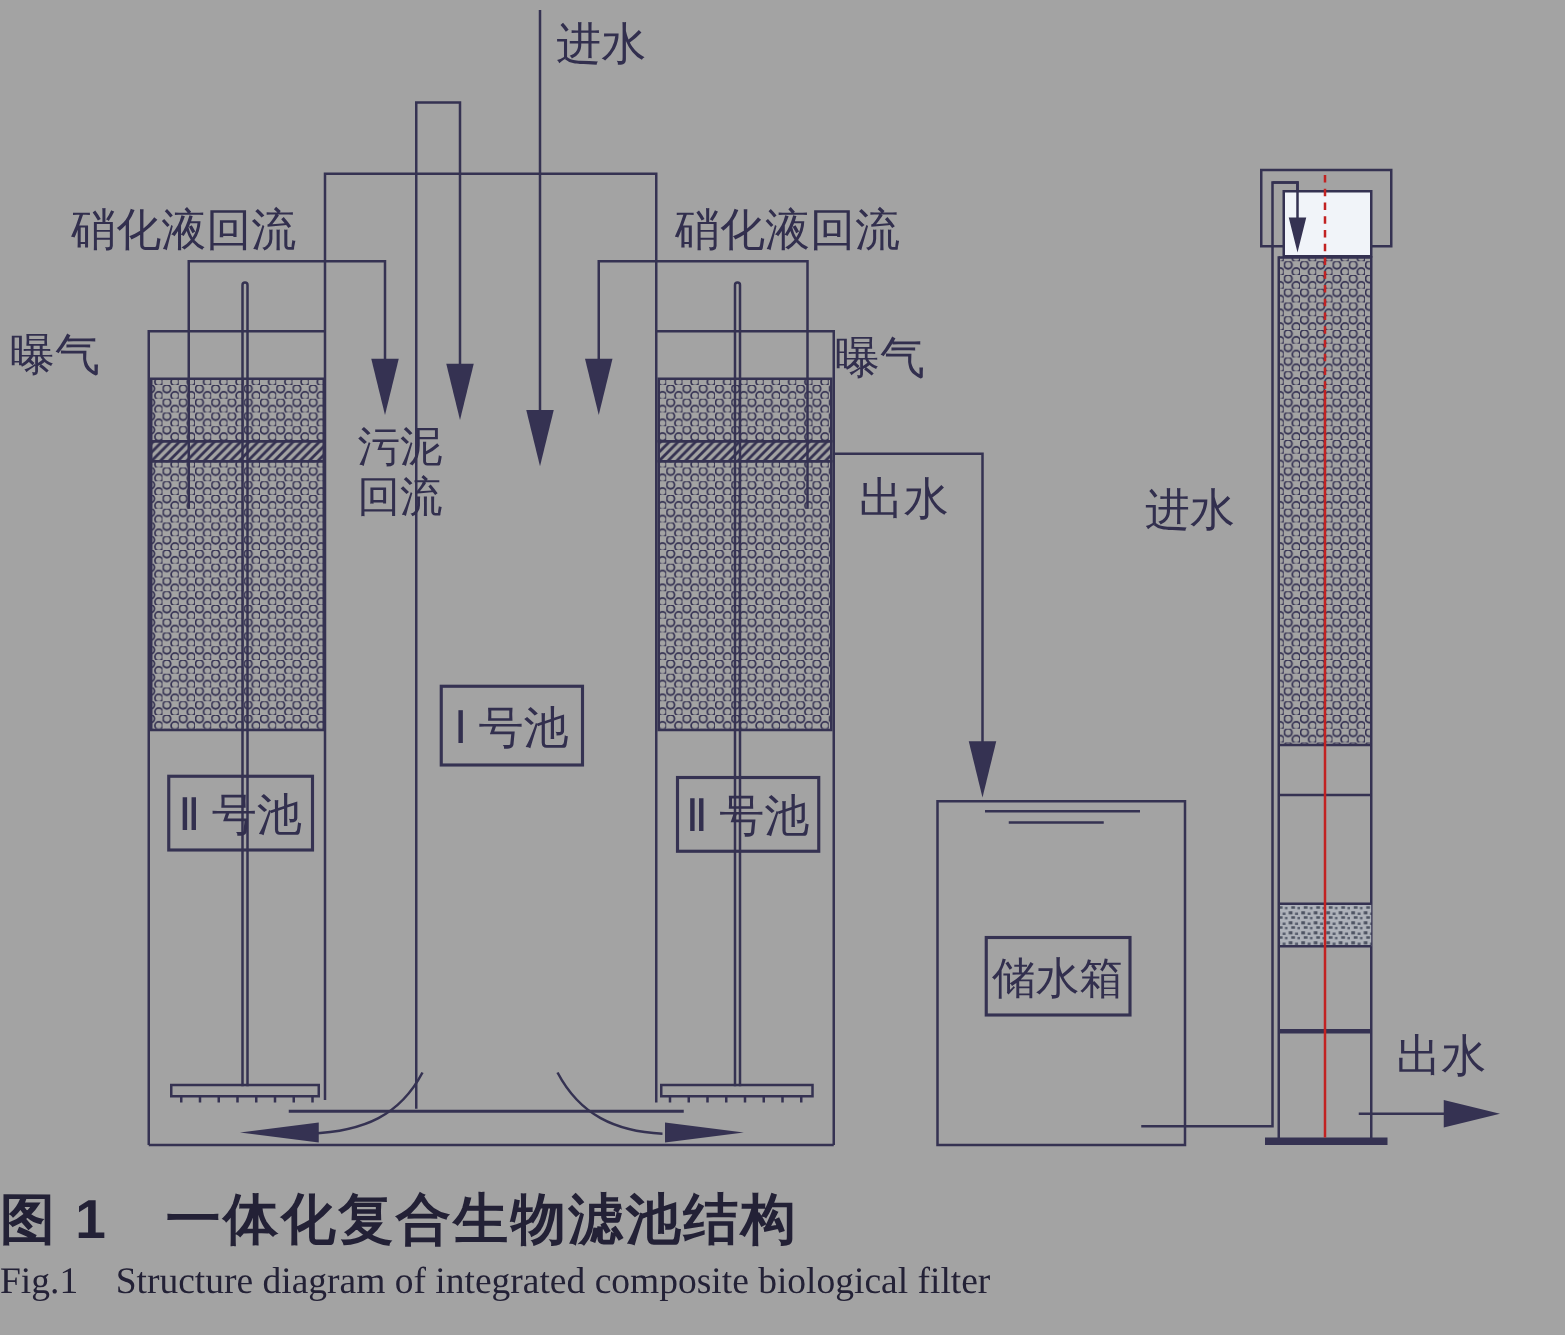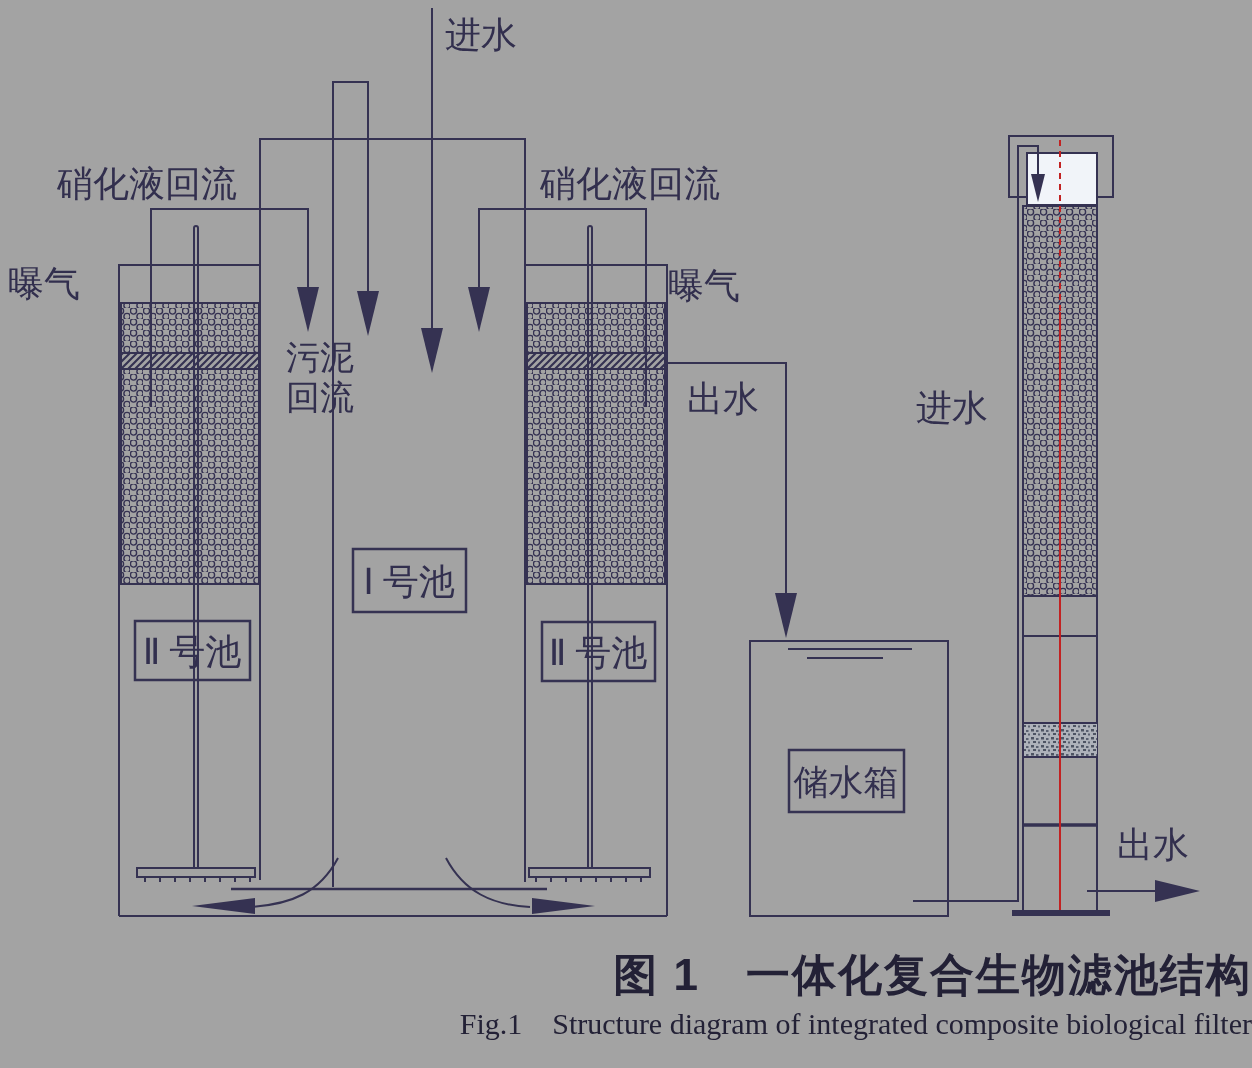--- a/index.html
+++ b/index.html
@@ -6,21 +6,21 @@
   body{background:#ffffff;}
   .page{
     position:relative;
     width:1252px;height:1068px;
     background:#a3a3a3;
     overflow:hidden;
     font-family:"Liberation Serif", serif;
   }
   svg{position:absolute;left:0;top:0;display:block;}
   .cap{
-    position:absolute;left:0;width:1252px;text-align:right;
+    position:absolute;left:0;width:1252px;text-align:left;
     color:#232136;
   }
   .cap-cn{
     top:946px;
     font-family:"Liberation Sans", sans-serif;
     font-weight:bold;
     font-size:44px;
     letter-spacing:2px;
   }
   .cap-en{

